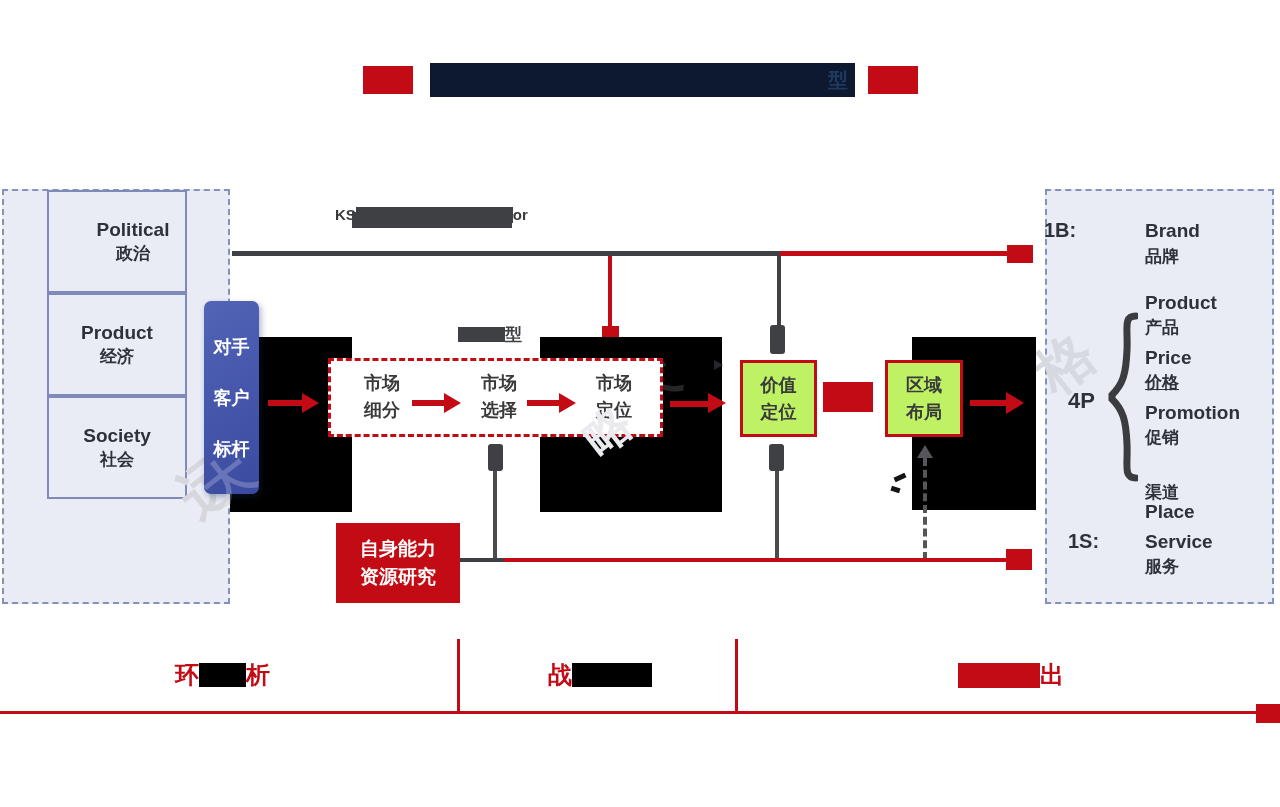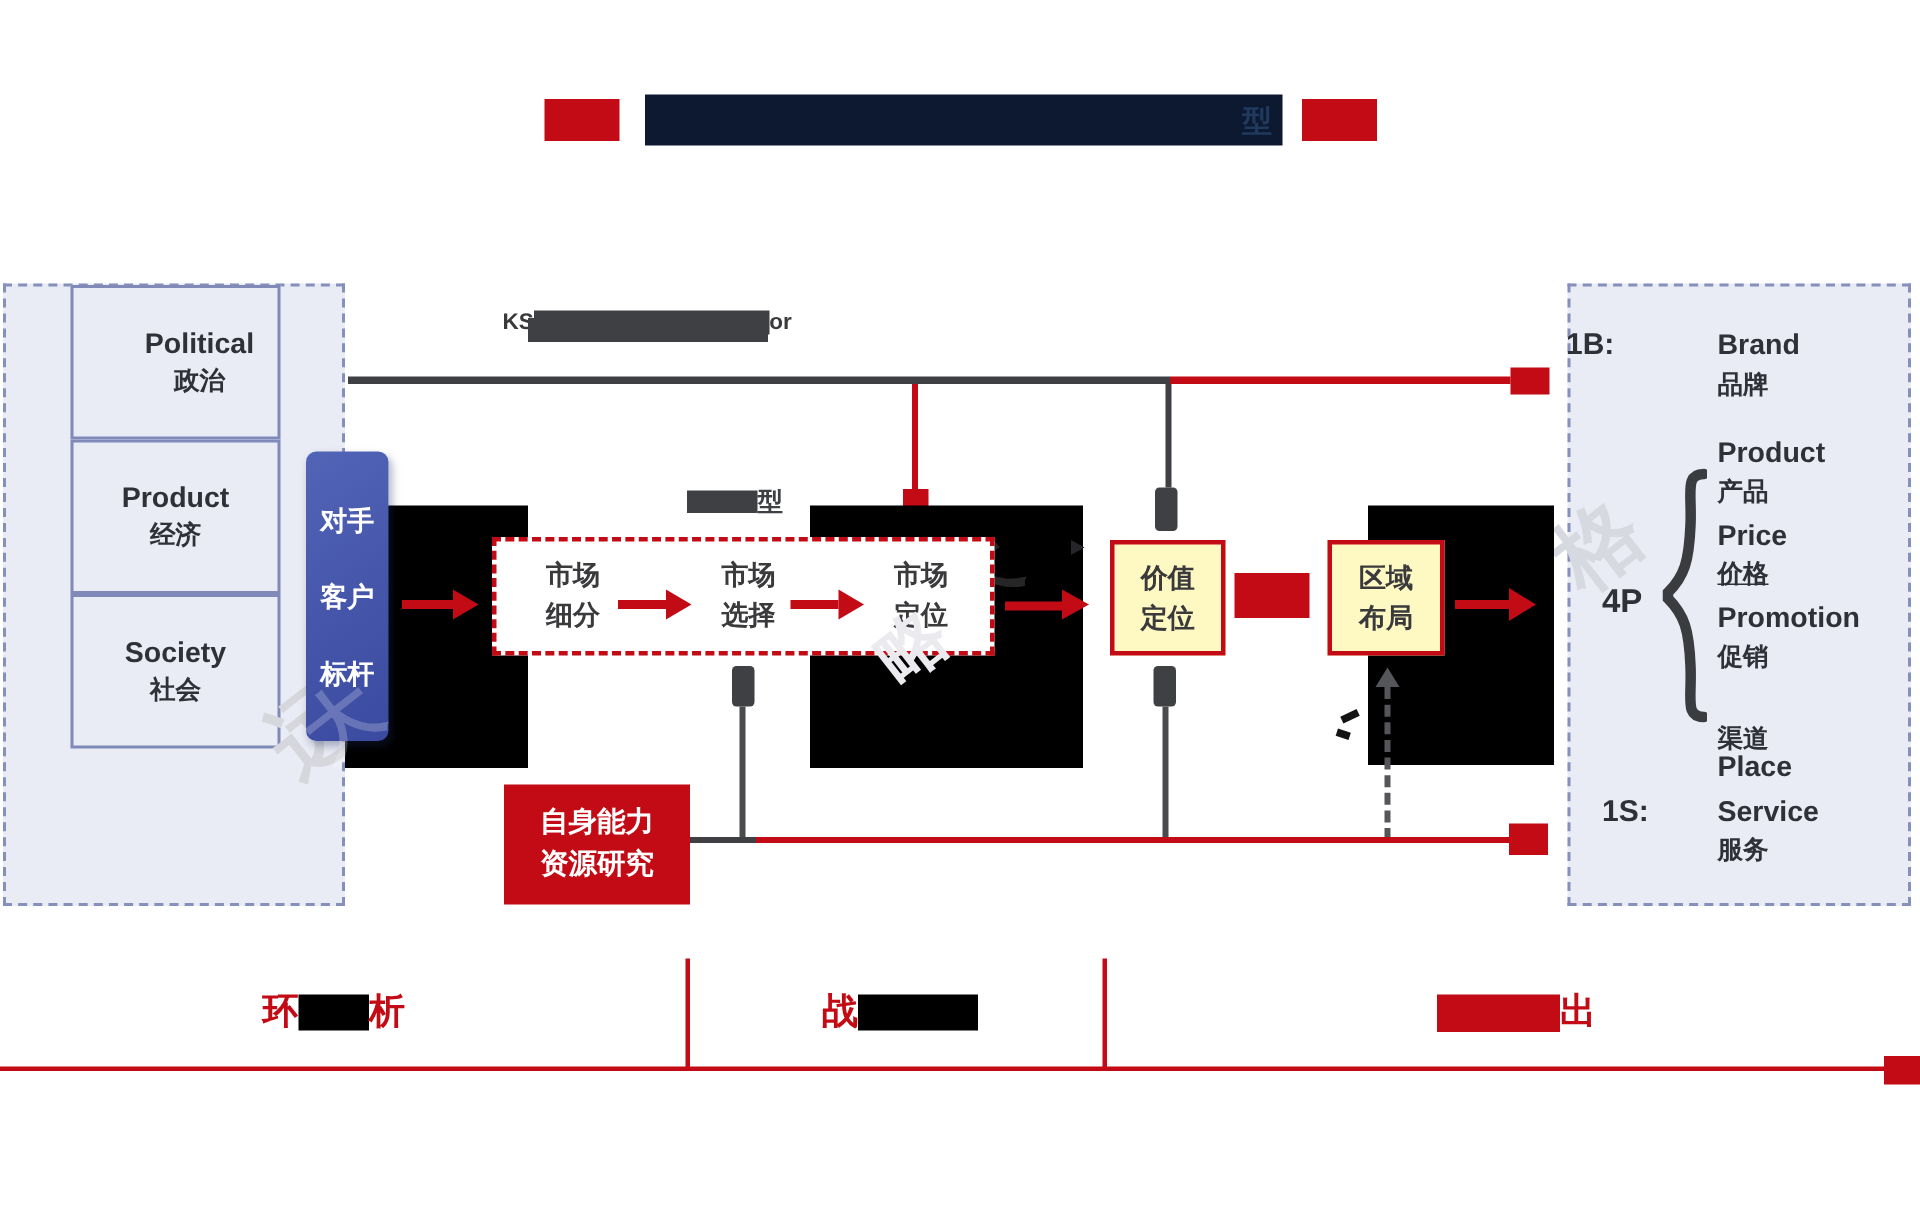--- a/index.html
+++ b/index.html
@@ -7,21 +7,21 @@
           font-family:"Liberation Sans","DejaVu Sans",sans-serif;}
   .abs{position:absolute;}
   .panel{background:#e9ebf5;border:2px dashed #8590bb;box-sizing:border-box;}
   .pbox{background:#e9ebf5;border:2px solid #7f8ab9;box-sizing:border-box;display:flex;flex-direction:column;
         align-items:center;justify-content:center;font-weight:bold;color:#2e3137;text-align:center;line-height:1.28;}
   .pbox .en{font-size:19px;}
   .pbox .zh{font-size:17px;}
   .black{background:#000;}
   .dark{background:#3f4044;}
   .redfill{background:#c30b15;}
-  .wbox{background:#fef9c3;box-sizing:border-box;display:flex;flex-direction:column;align-items:center;
+  .wbox{background:#bef264;box-sizing:border-box;display:flex;flex-direction:column;align-items:center;
         justify-content:center;font-weight:bold;color:#3a3a3d;font-size:18px;line-height:1.5;text-align:center;}
   .solidred{border:3px solid #c30b15;}
   .dashred{border:3px dashed #c30b15;}
   .tri-r{width:0;height:0;border-top:10px solid transparent;border-bottom:10px solid transparent;border-left:17px solid #c30b15;}
   .tri-d{width:0;height:0;border-left:11px solid transparent;border-right:11px solid transparent;border-top:12px solid #c30b15;}
   .tri-u{width:0;height:0;border-left:8px solid transparent;border-right:8px solid transparent;border-bottom:13px solid #55565a;}
   .stub{background:#3f4044;border-radius:3px;}
   .vthin{background:#4a4b4f;}
   .wm{font-weight:bold;pointer-events:none;}
   .redtext{color:#c30b15;font-weight:bold;font-size:24px;line-height:26px;}

